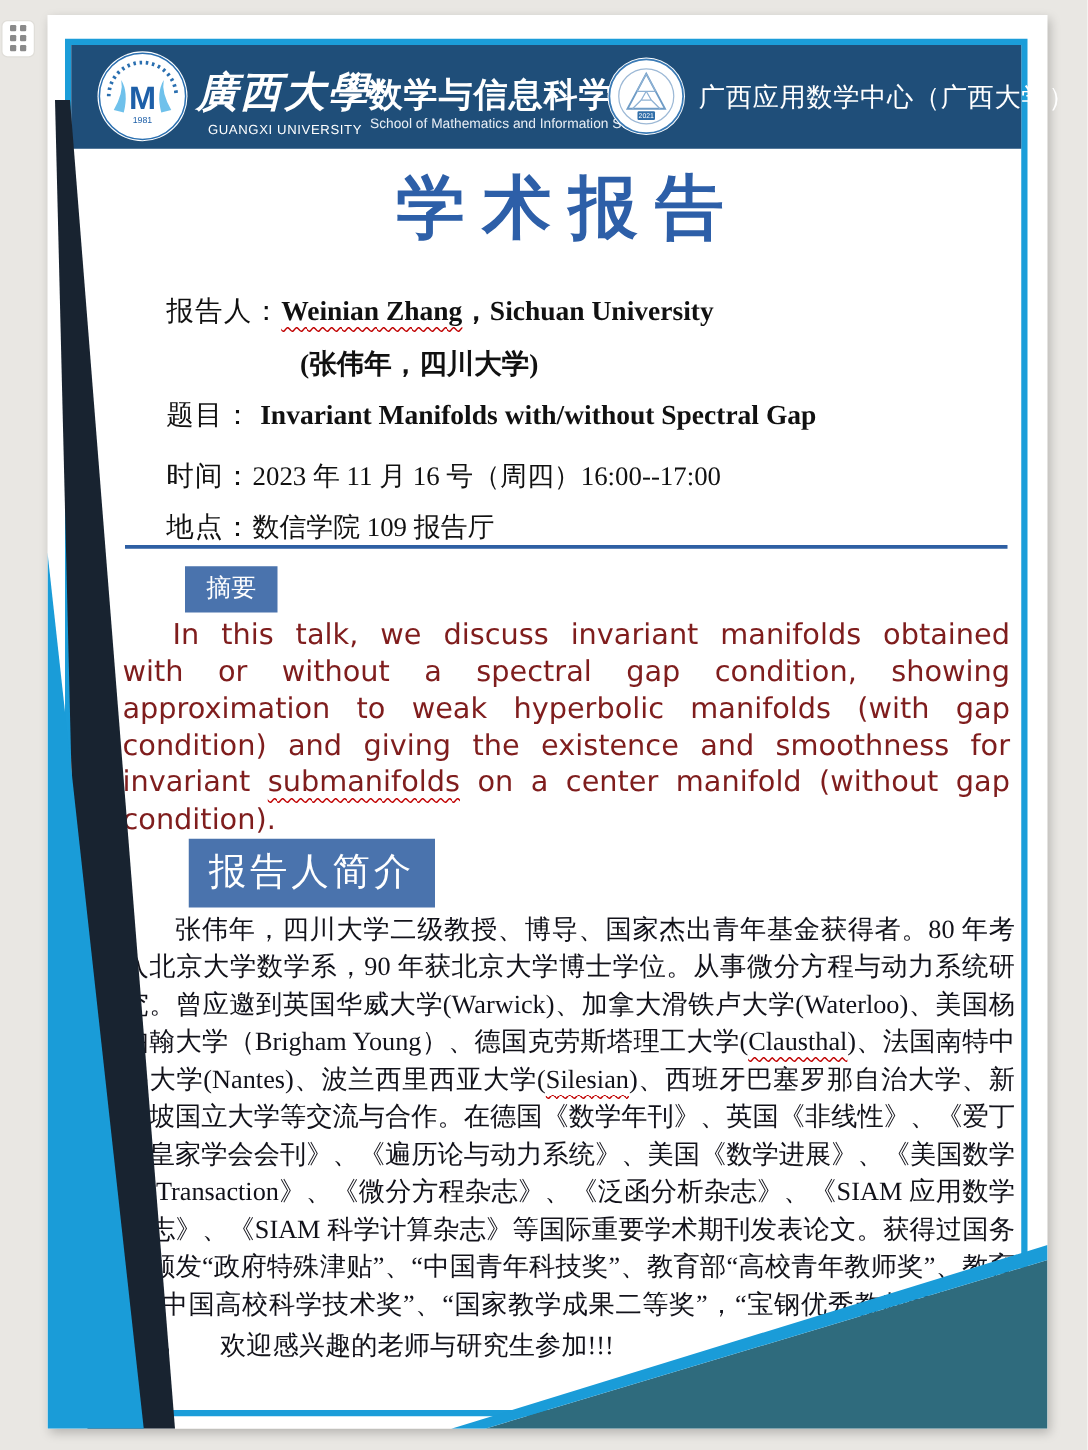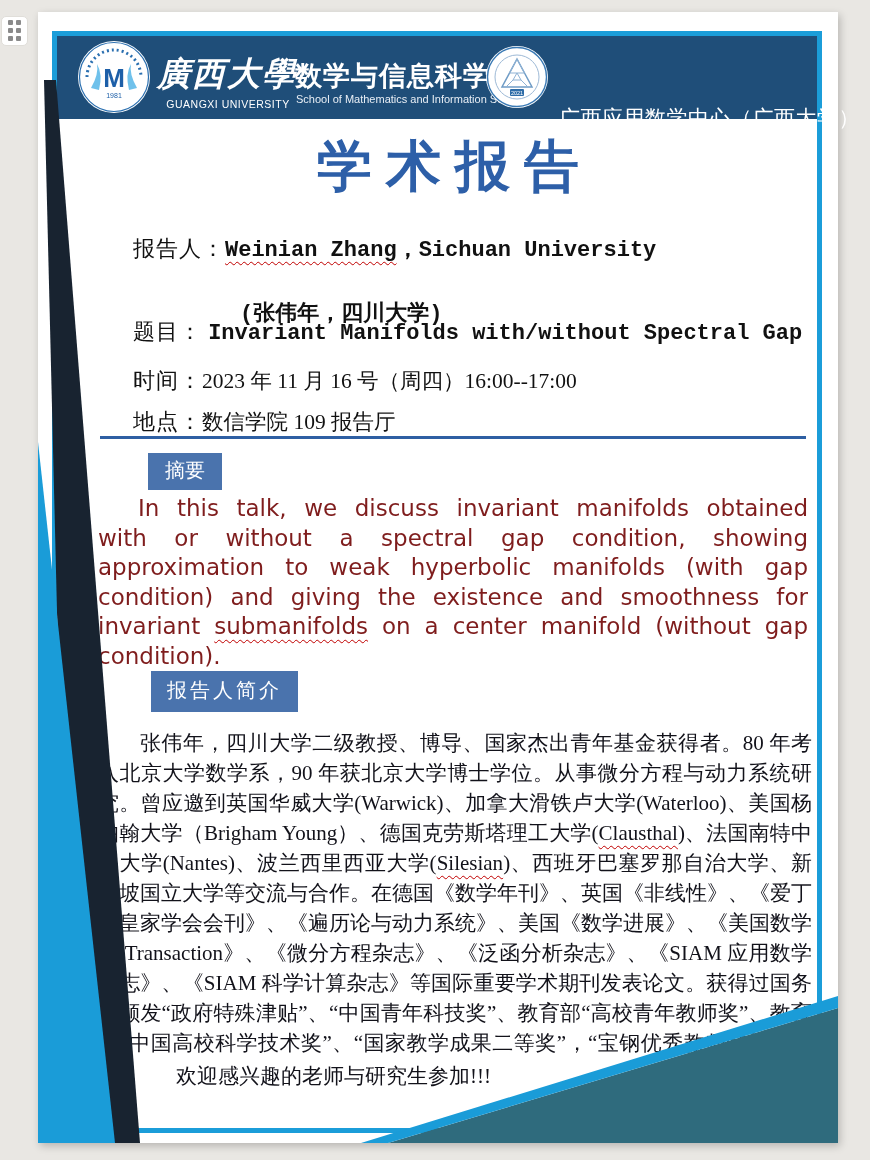--- a/index.html
+++ b/index.html
@@ -57,51 +57,51 @@
   }
   .school-cn{
     position:absolute;left:238px;top:22px;font-size:27px;font-weight:bold;
     letter-spacing:1px;white-space:nowrap;
   }
   .school-en{
     position:absolute;left:239px;top:57px;font-size:11px;white-space:nowrap;color:#e8eef5;
   }
   .center-name{
     position:absolute;left:502px;top:50%;transform:translateY(-50%);
-    font-size:21px;white-space:nowrap;letter-spacing:.5px;margin-top:40px;
+    font-size:21px;white-space:nowrap;letter-spacing:.5px;
   }
   
   .content{position:absolute;inset:0;z-index:5;}
   .main-title{
     position:absolute;left:60px;top:118px;width:700px;text-align:center;
     font-family:"Liberation Serif","DejaVu Serif",serif;font-weight:bold;
     font-size:55px;color:var(--title-blue);letter-spacing:14px;text-indent:14px;
     white-space:nowrap;
   }
   .row{position:absolute;left:95px;white-space:nowrap;font-size:22px;color:#111;}
   .lab{font-family:"Liberation Serif","DejaVu Serif",serif;letter-spacing:1px;}
-  .v-bold{font-weight:bold;font-family:Liberation Mono, monospace;margin-top:22px;}
+  .v-bold{font-weight:bold;font-family:Liberation Serif, serif;}
   .v-serif{font-family:"Liberation Serif","DejaVu Serif",serif;font-size:21.5px;}
   .row.speaker{top:222px;}
   .row.speaker2{top:264px;left:202px;}
   .row.topic{top:305px;}
   .row.time{top:354px;}
   .row.venue{top:395px;}
   .sq{
     text-decoration-line:underline;text-decoration-style:wavy;
     text-decoration-color:var(--squiggle-red);text-decoration-thickness:1px;
     text-underline-offset:5px;
   }
   .rule{position:absolute;left:62px;top:424px;width:706px;height:3px;background:var(--rule-blue);}
   .badge{
     position:absolute;background:var(--badge-blue);color:#fff;z-index:5;
   }
   .badge.abstract{left:110px;top:441px;font-size:20px;padding:4px 17px 6px;}
   .badge.bio{
-    left:113px;top:659px;font-size:20px;padding:6px 16px 8px;
+    left:113px;top:659px;font-size:30px;padding:6px 16px 8px;
     font-family:"Liberation Serif","DejaVu Serif",serif;letter-spacing:3px;
   }
   .abstract-text{
     position:absolute;left:60px;top:482px;width:710px;
     font-family:"DejaVu Sans",sans-serif;font-size:23px;line-height:29.5px;
     color:#7f1d1d;text-align:justify;text-indent:40px;word-spacing:2px;
   }
   .bio-text{
     position:absolute;left:60px;top:716px;width:714px;
     font-family:"Liberation Serif","DejaVu Serif",serif;font-size:21px;line-height:30px;

